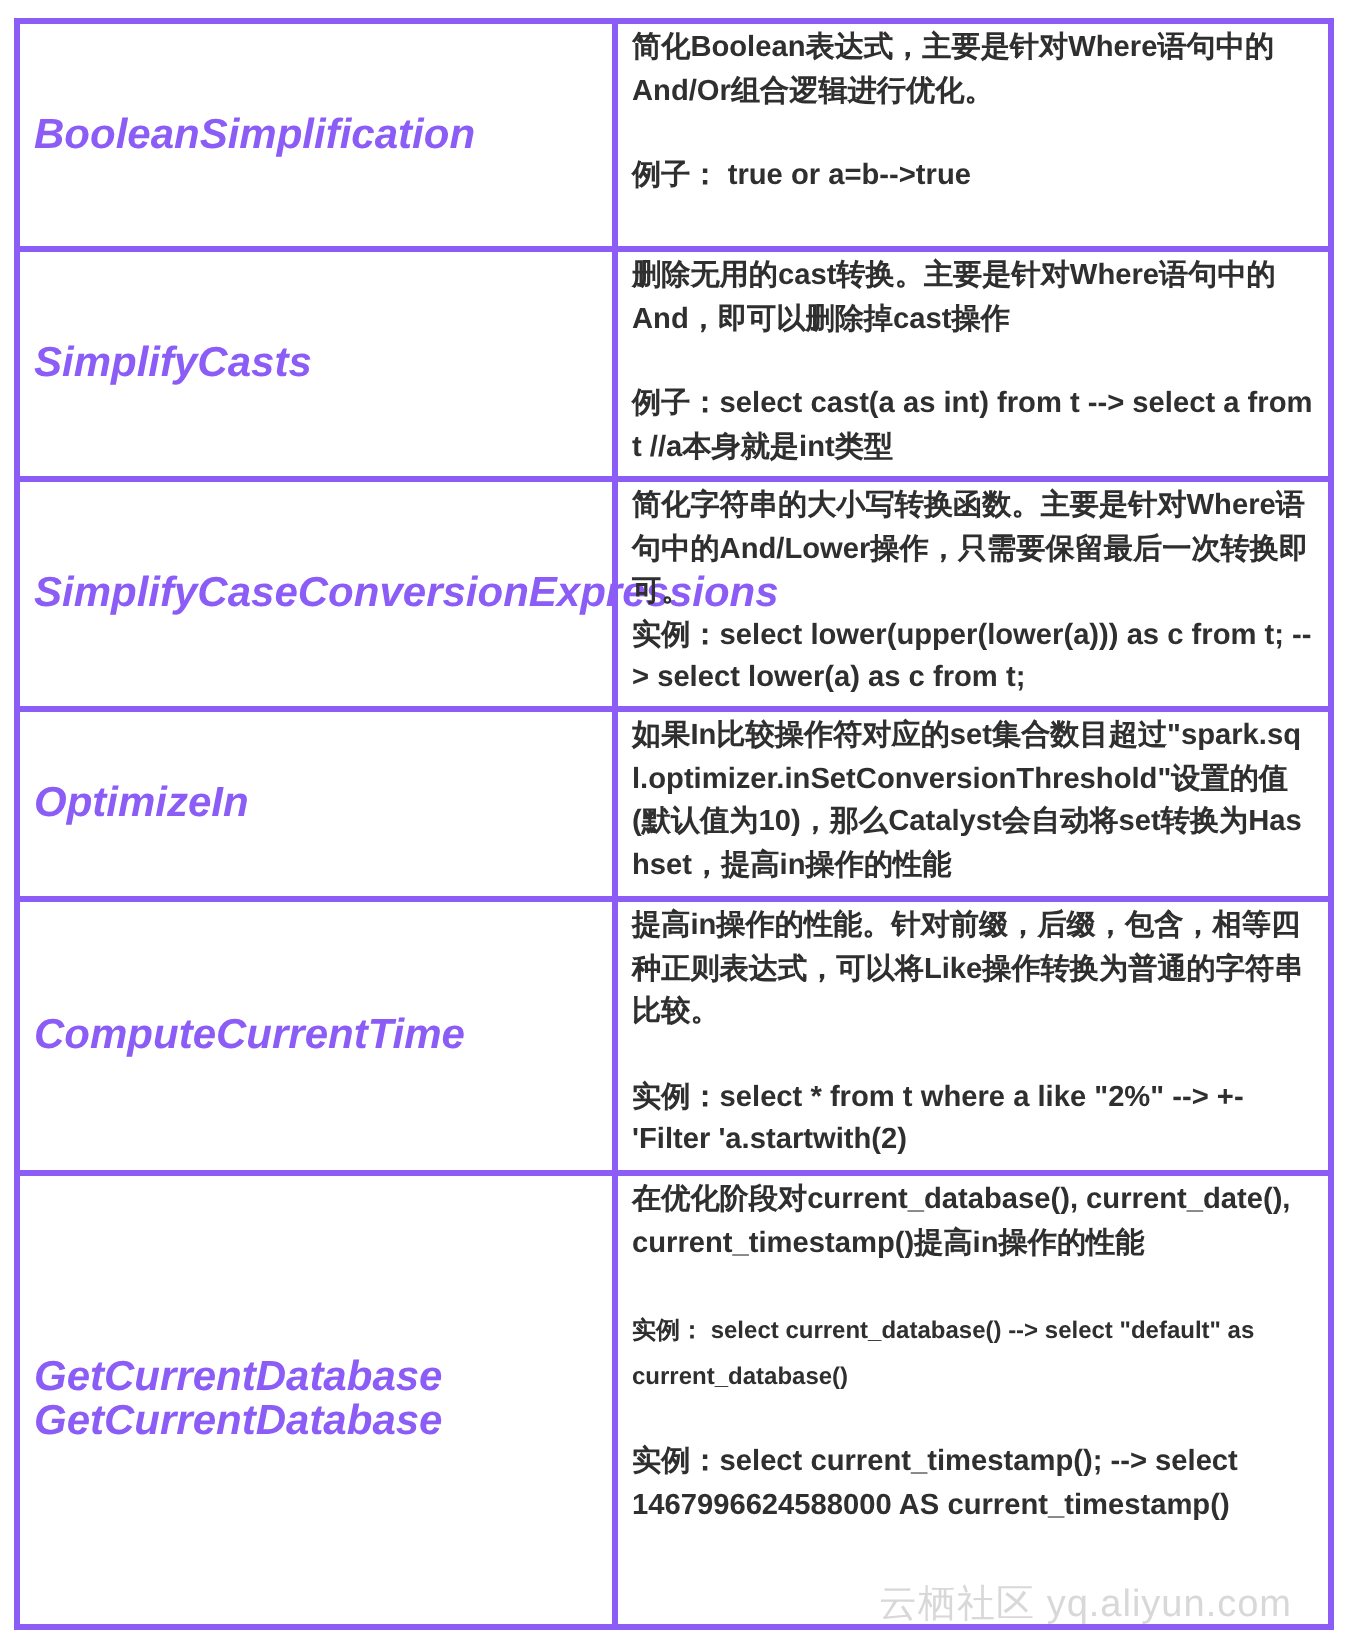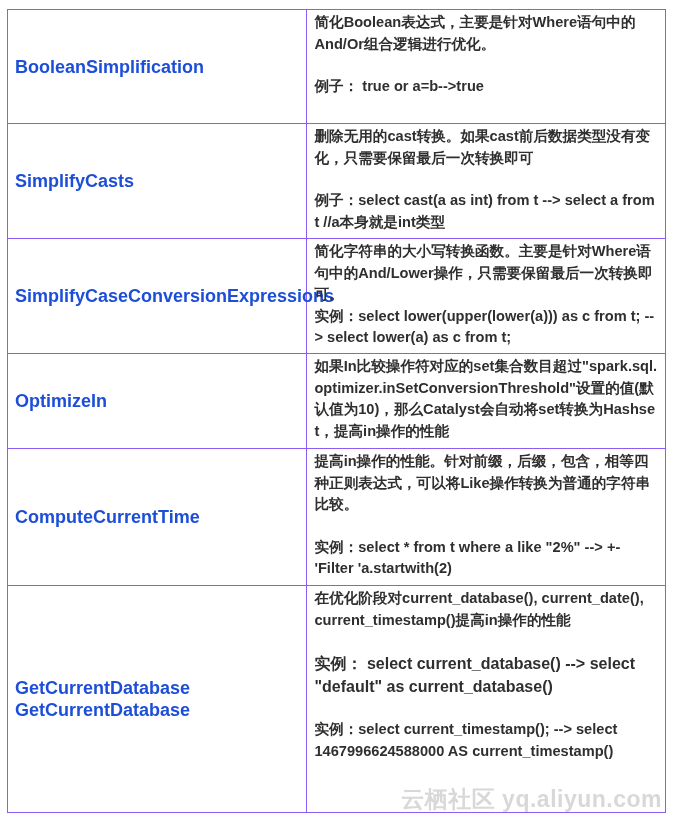--- a/index.html
+++ b/index.html
@@ -6,49 +6,49 @@
     body {
       width: 678px; height: 823px; overflow: hidden; position: relative;
       font-family: "Liberation Sans", "DejaVu Sans", sans-serif;
       color: #2b2b2b;
     }
     .tbl {
       position: absolute; left: 7px; top: 9px; width: 659px;
       border-collapse: collapse; table-layout: fixed;
     }
     .tbl td {
-      border: 1px solid #8b5cf6;
+      border: 3px solid #8b5cf6;
       vertical-align: middle;
       padding: 0;
     }
     .col-name { width: 299px; }
     .col-desc { width: 358px; }
     .name-cell {
       padding-left: 7px !important;
-      font-size: 18px; font-weight: bold; line-height: 22px; color: #1d4ed8;
+      font-size: 21px; font-weight: bold; line-height: 22px; color: #8b5cf6; font-style: italic;
     }
     .desc-cell {
       vertical-align: top !important;
       padding: 2px 6px 0 7px !important;
       font-size: 14.6px; font-weight: bold; line-height: 21.5px; color: #2f2f2f;
     }
     .desc-cell p { margin: 0; }
     .gap { height: 21px; }
     .r1 { height: 114px; }
     .r2 { height: 115px; }
     .r3 { height: 115px; }
     .r4 { height: 95px; }
     .r5 { height: 137px; }
     .r6 { height: 227px; }
     .watermark {
-      position: absolute; right: 16px; bottom: 8px;
-      font-size: 23px; color: rgba(200,200,200,0.7); letter-spacing: 0.5px;
-      font-weight: bold;
+      position: absolute; right: 32px; bottom: 8px;
+      font-size: 19px; color: rgba(200,200,200,0.7); letter-spacing: 0.5px;
+      font-weight: normal;
     }
-    .ex-big { font-size: 16px; line-height: 23px; }
+    .ex-big { font-size: 12px; line-height: 23px; }
   </style>
 </head>
 <body>
 
 <table class="tbl">
   <colgroup>
       <col class="col-name">
       <col class="col-desc">
     </colgroup>
   <tbody>
@@ -56,21 +56,21 @@
       <td class="name-cell">BooleanSimplification</td>
       <td class="desc-cell">
         <p>简化Boolean表达式，主要是针对Where语句中的And/Or组合逻辑进行优化。</p>
         <div class="gap"></div>
         <p>例子： true or a=b--&gt;true</p>
       </td>
     </tr>
     <tr class="r2">
       <td class="name-cell">SimplifyCasts</td>
       <td class="desc-cell">
-        <p>删除无用的cast转换。如果cast前后数据类型没有变化，只需要保留最后一次转换即可</p>
+        <p>删除无用的cast转换。主要是针对Where语句中的And，即可以删除掉cast操作</p>
         <div class="gap"></div>
         <p>例子：select cast(a as int) from t --&gt; select a from t //a本身就是int类型</p>
       </td>
     </tr>
     <tr class="r3">
       <td class="name-cell">SimplifyCaseConversionExpressions</td>
       <td class="desc-cell">
         <p>简化字符串的大小写转换函数。主要是针对Where语句中的And/Lower操作，只需要保留最后一次转换即可。</p>
         <p>实例：select lower(upper(lower(a))) as c from t; --&gt; select lower(a) as c from t;</p>
       </td>

